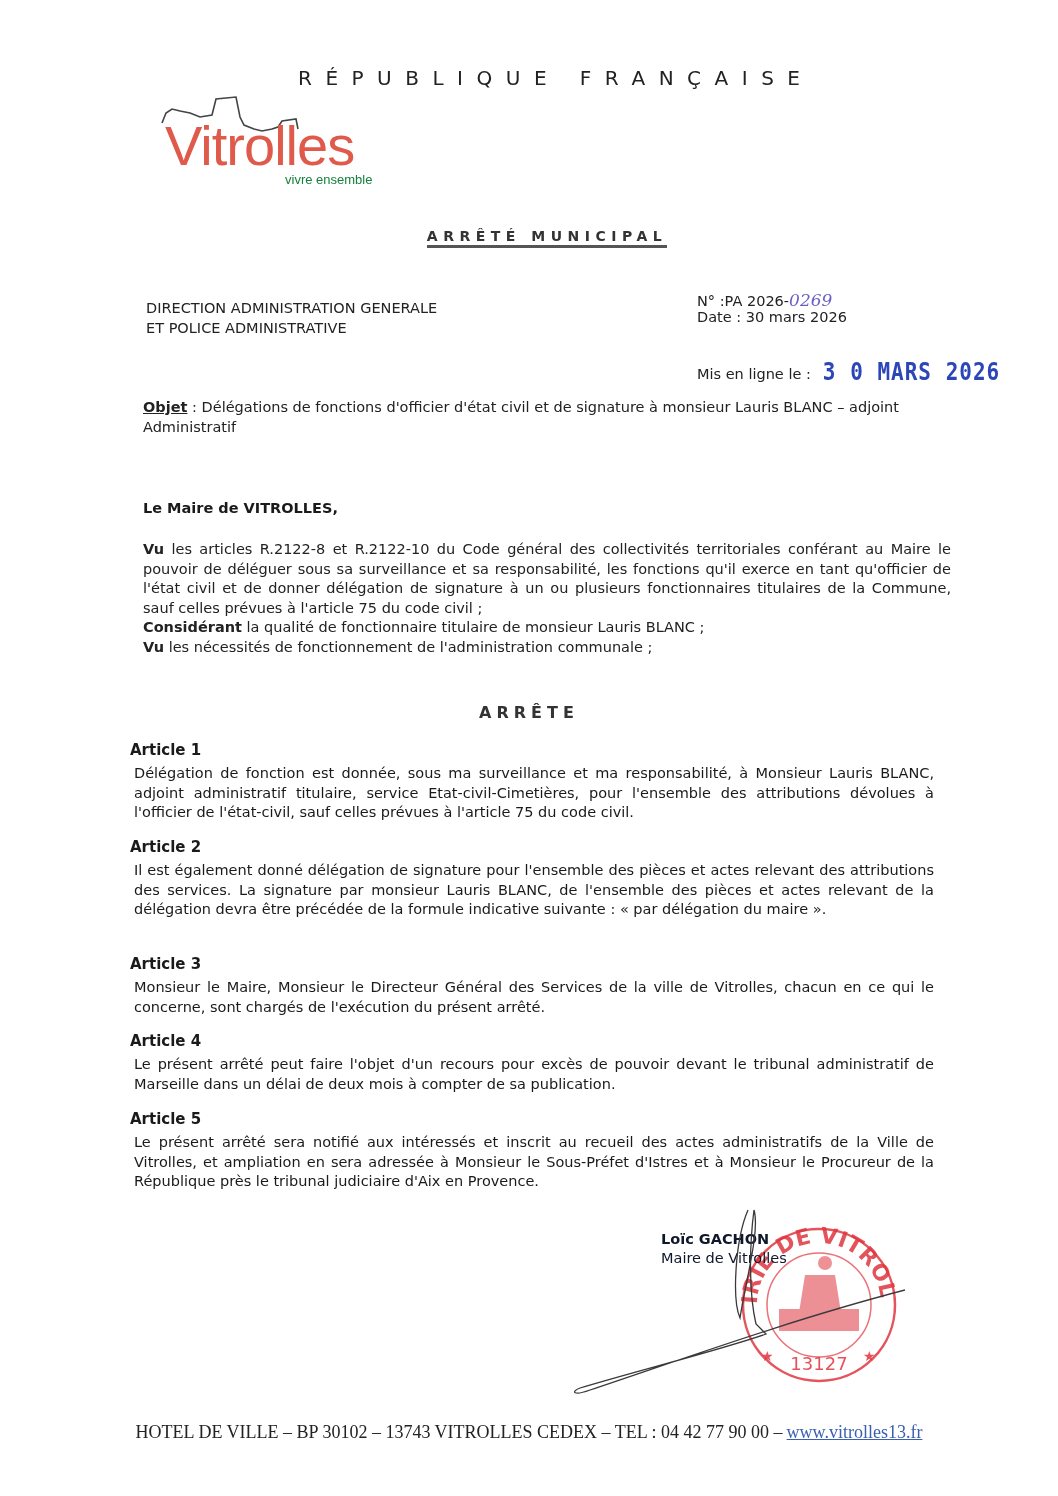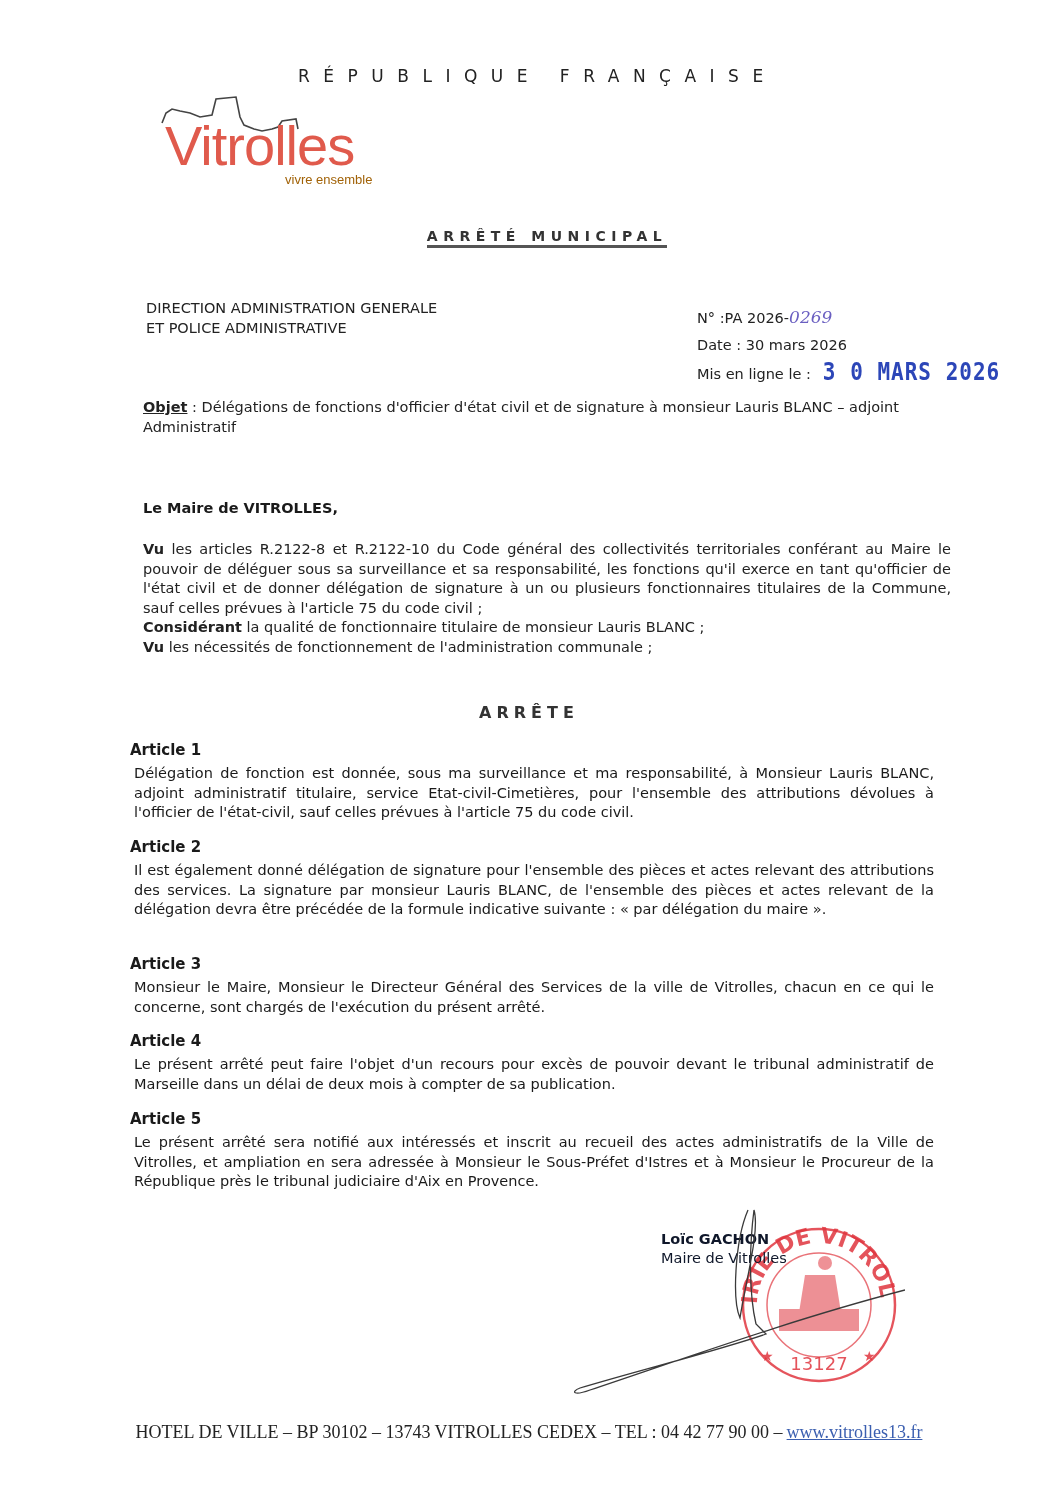--- a/index.html
+++ b/index.html
@@ -1,30 +1,30 @@
 <!DOCTYPE html>
 <html><head>
   <meta charset="utf-8">
   <style>
     html, body { margin: 0; padding: 0; background: #ffffff; }
     body { width: 1058px; height: 1496px; position: relative; overflow: hidden;
            font-family: "DejaVu Sans", sans-serif; color: #1a1a1a; }
     .abs { position: absolute; }
 
     
-    .republique { left: 298px; top: 66px; font-size: 17px; letter-spacing: 13.5px; color: #222; white-space: nowrap; }
+    .republique { left: 298px; top: 66px; font-size: 20px; letter-spacing: 13.5px; color: #222; white-space: nowrap; }
     .logo { left: 160px; top: 95px; width: 260px; height: 100px; }
     .logo-text { left: 165px; top: 118px; font-family: "Liberation Sans", sans-serif; font-size: 56px; color: #e05a4c; letter-spacing: -1px; line-height: 1; }
-    .logo-tag { left: 285px; top: 172px; font-family: "Liberation Sans", sans-serif; font-size: 13px; color: #a16207; }
+    .logo-tag { left: 285px; top: 172px; font-family: "Liberation Sans", sans-serif; font-size: 13px; color: #15803d; }
 
     .title { left: 0; width: 1058px; top: 228px; text-align: center; font-size: 14px; font-weight: bold; letter-spacing: 5.5px; color: #333; padding-left: 18px; }
     .title span { border-bottom: 3px solid #555; padding-bottom: 1px; }
 
     .dept { left: 146px; top: 298px; font-size: 14.5px; line-height: 20px; color: #222; }
-    .refs { left: 697px; top: 304px; font-size: 14.5px; line-height: 27px; color: #222; }
+    .refs { left: 697px; top: 292px; font-size: 14.5px; line-height: 16px; color: #222; }
     .hand-num { font-family: "DejaVu Serif", serif; font-style: italic; color: #6a5fc1; font-size: 17px; }
     .online { left: 697px; top: 360px; font-size: 14.5px; color: #222; white-space: nowrap; }
     .online-stamp { font-family: "DejaVu Sans Mono", monospace; font-weight: bold; font-size: 21px; color: #2c46b8; letter-spacing: 1px; margin-left: 12px; transform: scaleY(1.15); display: inline-block; }
 
     .body-text { font-size: 14.5px; line-height: 19.5px; color: #222; width: 808px; }
     .justify { text-align: justify; text-align-last: left; }
     .objet { left: 143px; top: 398px; }
     .objet-label { font-weight: bold; text-decoration: underline; }
 
     .maire { left: 143px; top: 500px; font-weight: bold; font-size: 14.5px; }

